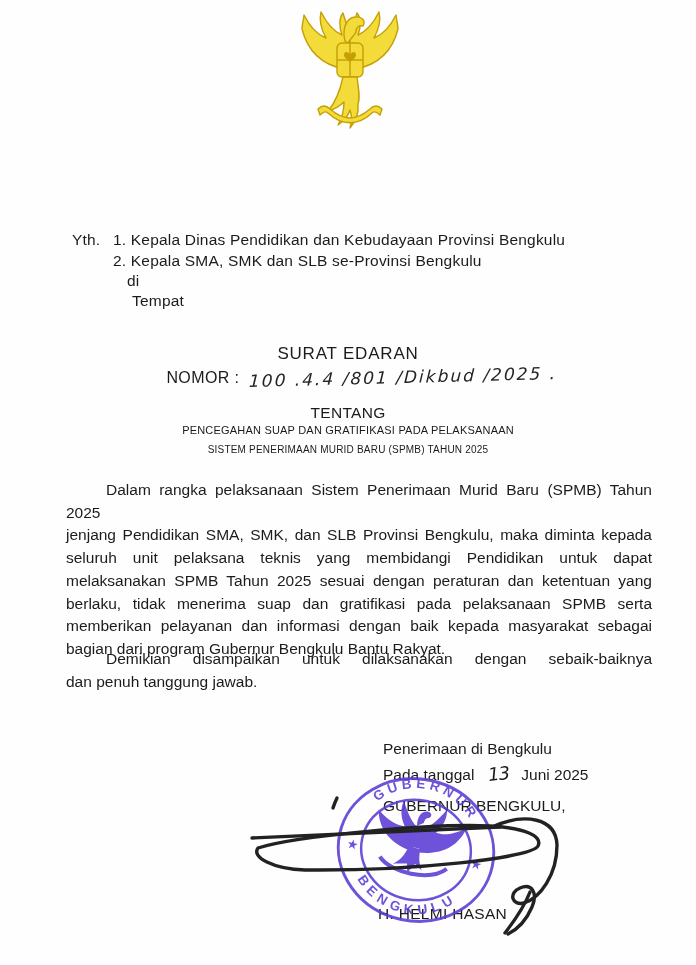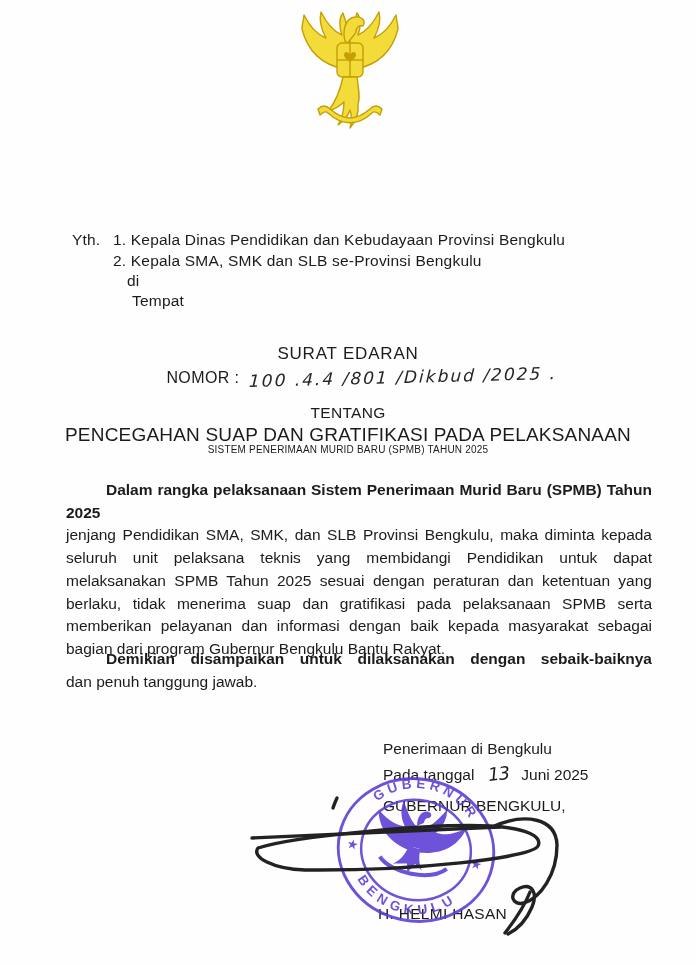--- a/index.html
+++ b/index.html
@@ -17,25 +17,25 @@
   .doc-type{top:344px;font-size:17px;letter-spacing:.8px;}
   .nomor-row{top:367px;left:0;width:696px;display:flex;justify-content:center;transform:translateX(14px);align-items:baseline;}
   .nomor-label{font-size:16px;letter-spacing:.4px;}
   .handwriting{
     font-family:"DejaVu Sans", sans-serif; font-style:italic;
     transform:rotate(-1.5deg) skewX(-4deg);
     letter-spacing:2px; font-size:17px; color:#242424; display:inline-block;
     margin-left:10px; white-space:nowrap;
   }
   .tentang{top:404px;font-size:15.5px;letter-spacing:.3px;}
-  .about1{top:424px;font-size:19px;letter-spacing:.2px;}
+  .about1{top:424px;font-size:11px;letter-spacing:.2px;}
   .about2{top:444px;font-size:10px;letter-spacing:.2px;}
   .para{left:66px;width:586px;font-size:15.5px;line-height:22.7px;}
   .jline{text-align:justify;text-align-last:justify;}
-  .jline-indent{text-indent:40px;font-weight:bold;}
+  .jline-indent{text-indent:40px;}
   .lline{text-align:left;}
   .closing{font-size:15.5px;}
   .date-row{display:flex;align-items:baseline;}
   .date-day{font-family:"DejaVu Sans", sans-serif;font-style:italic;font-size:18px;
     display:inline-block;transform:rotate(-6deg);margin:0 12px 0 14px;letter-spacing:-1px;}
   .signer-name{top:905px;left:378px;font-size:15.5px;letter-spacing:.3px;z-index:1;}
   .stamp{left:325px;top:762px;width:182px;height:176px;opacity:.88;z-index:3;}
   .signature{left:235px;top:778px;width:340px;height:170px;z-index:4;}
 </style>
 </head>

